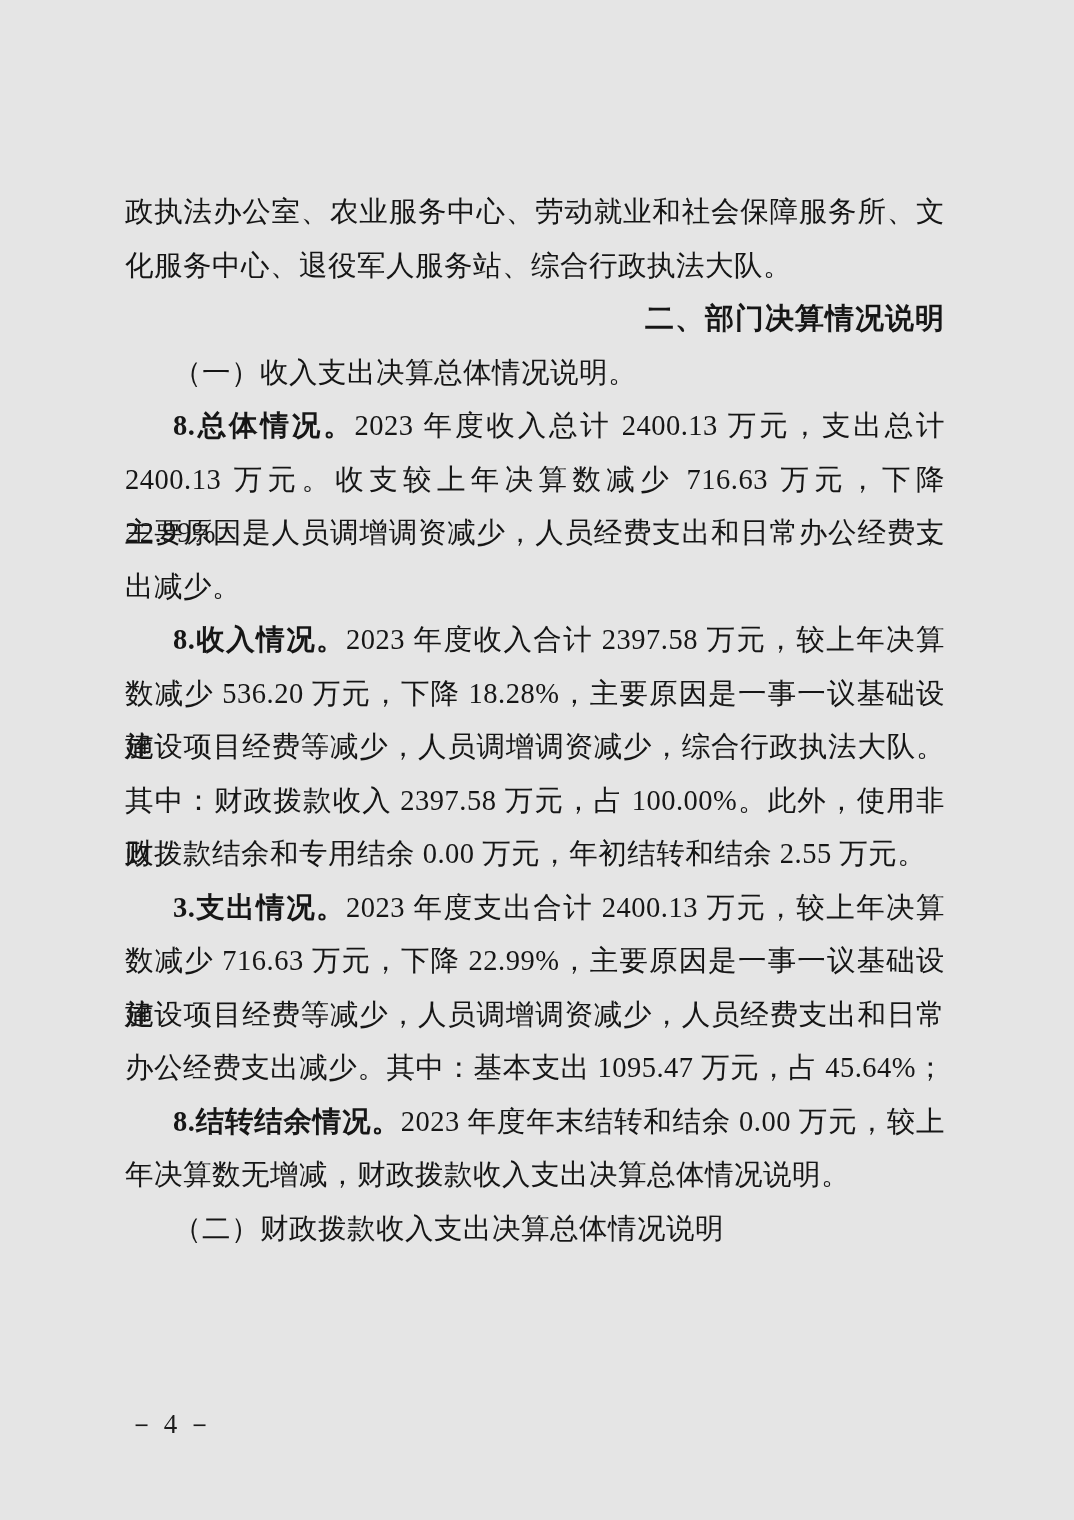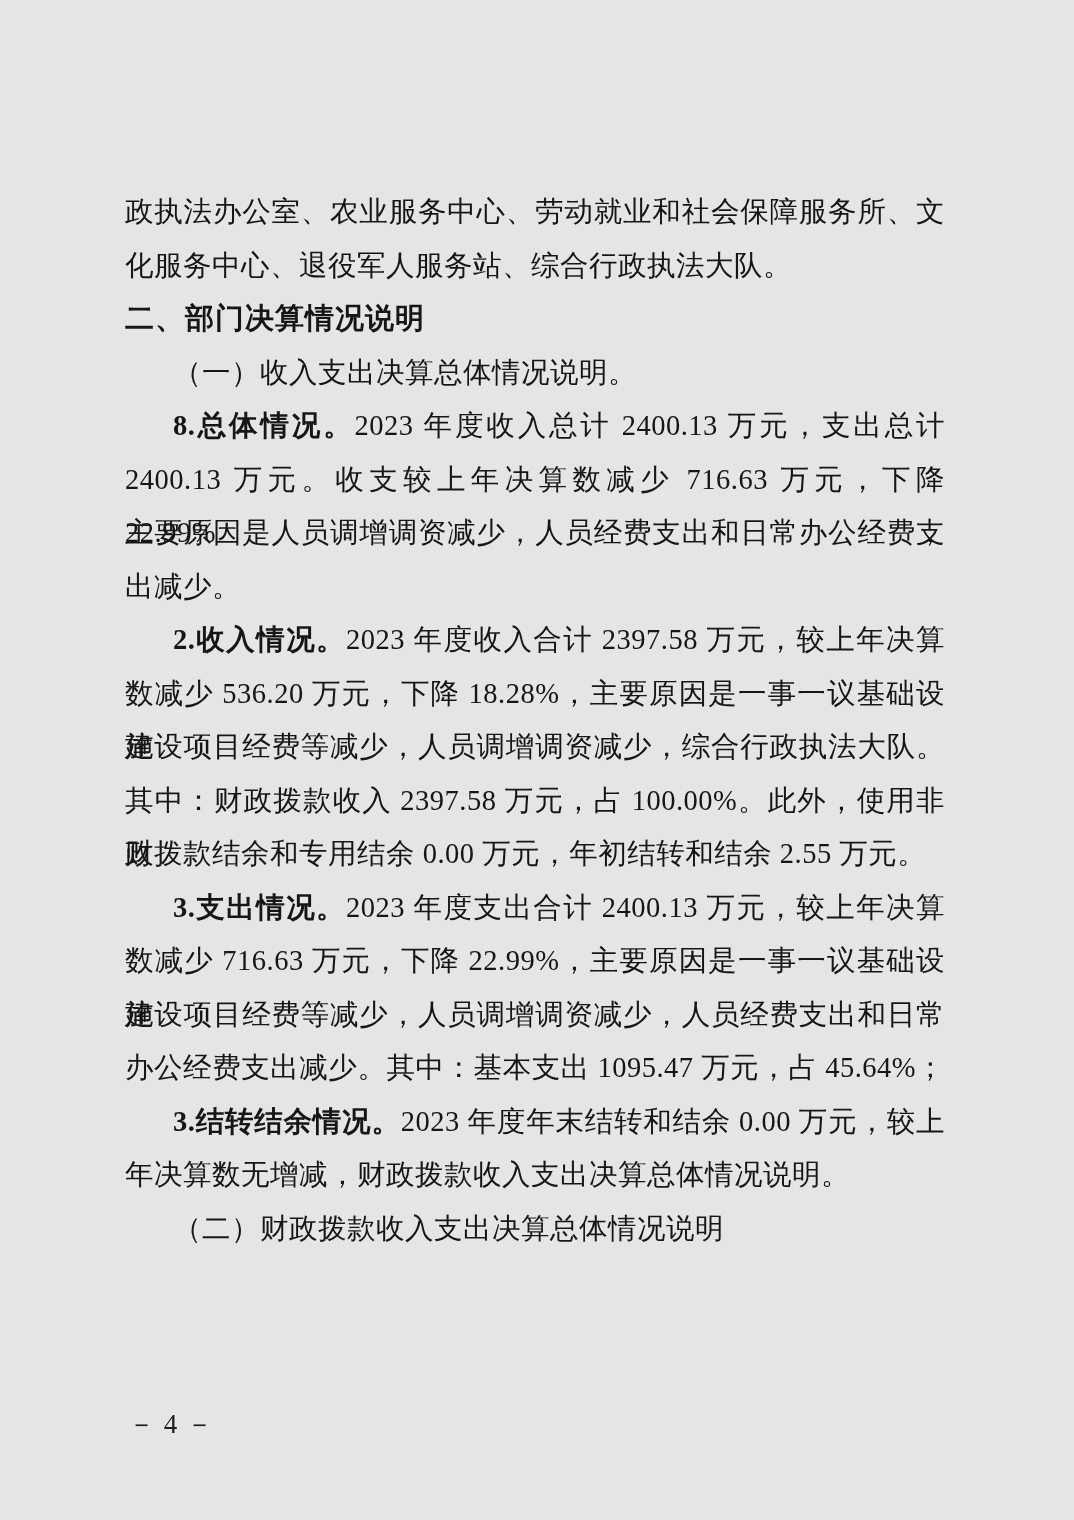--- a/index.html
+++ b/index.html
@@ -36,20 +36,21 @@
     text-align-last: justify;
   }
   .line.indent {
     margin-left: 48px;
   }
   .para.heading .line {
     font-family: "Liberation Sans", "DejaVu Sans", sans-serif;
     font-weight: bold;
     font-size: 29px;
     letter-spacing: 1px;
+    text-align: right;
   }
   .lead {
     font-weight: bold;
   }
   .footer {
     position: absolute;
     left: 128px;
     top: 1406px;
     font-size: 27px;
     letter-spacing: 1px;
@@ -72,34 +73,34 @@
       <div class="para sub">
         <div class="line indent">（一）收入支出决算总体情况说明。</div>
       </div>
       <div class="para body">
         <div class="line just indent"><span class="lead">8.总体情况。</span>2023 年度收入总计 2400.13 万元，支出总计</div>
         <div class="line just">2400.13 万元。收支较上年决算数减少 716.63 万元，下降 22.99%，</div>
         <div class="line just">主要原因是人员调增调资减少，人员经费支出和日常办公经费支</div>
         <div class="line">出减少。</div>
       </div>
       <div class="para body">
-        <div class="line just indent"><span class="lead">2.收入情况。</span>2023 年度收入合计 2397.58 万元，较上年决算</div>
+        <div class="line just indent"><span class="lead">8.收入情况。</span>2023 年度收入合计 2397.58 万元，较上年决算</div>
         <div class="line just">数减少 536.20 万元，下降 18.28%，主要原因是一事一议基础设施</div>
         <div class="line just">建设项目经费等减少，人员调增调资减少，综合行政执法大队。</div>
         <div class="line just">其中：财政拨款收入 2397.58 万元，占 100.00%。此外，使用非财</div>
         <div class="line">政拨款结余和专用结余 0.00 万元，年初结转和结余 2.55 万元。</div>
       </div>
       <div class="para body">
         <div class="line just indent"><span class="lead">3.支出情况。</span>2023 年度支出合计 2400.13 万元，较上年决算</div>
         <div class="line just">数减少 716.63 万元，下降 22.99%，主要原因是一事一议基础设施</div>
         <div class="line just">建设项目经费等减少，人员调增调资减少，人员经费支出和日常</div>
         <div class="line just">办公经费支出减少。其中：基本支出 1095.47 万元，占 45.64%；</div>
       </div>
       <div class="para body">
-        <div class="line just indent"><span class="lead">3.结转结余情况。</span>2023 年度年末结转和结余 0.00 万元，较上</div>
+        <div class="line just indent"><span class="lead">8.结转结余情况。</span>2023 年度年末结转和结余 0.00 万元，较上</div>
         <div class="line">年决算数无增减，财政拨款收入支出决算总体情况说明。</div>
       </div>
       <div class="para sub">
         <div class="line indent">（二）财政拨款收入支出决算总体情况说明</div>
       </div>
     </div>
   <div class="footer">－ 4 －</div>
 </div>
 
 </body></html>

